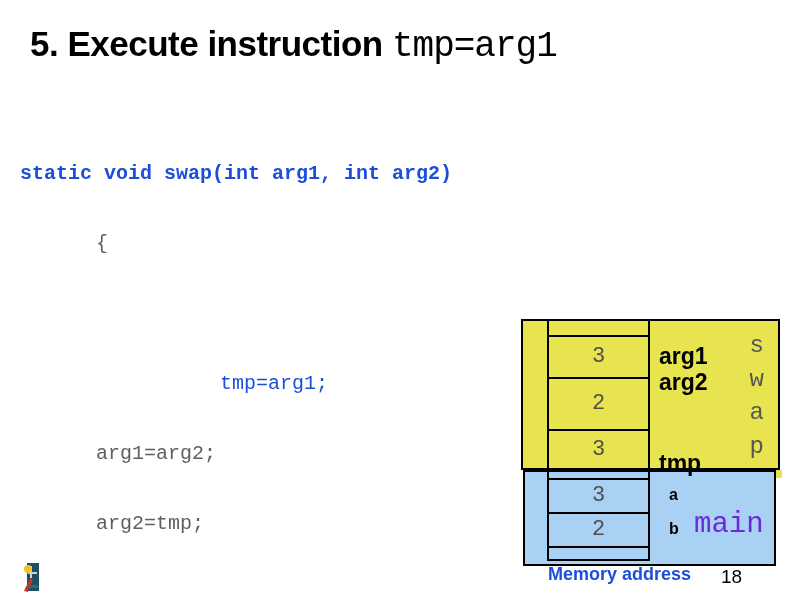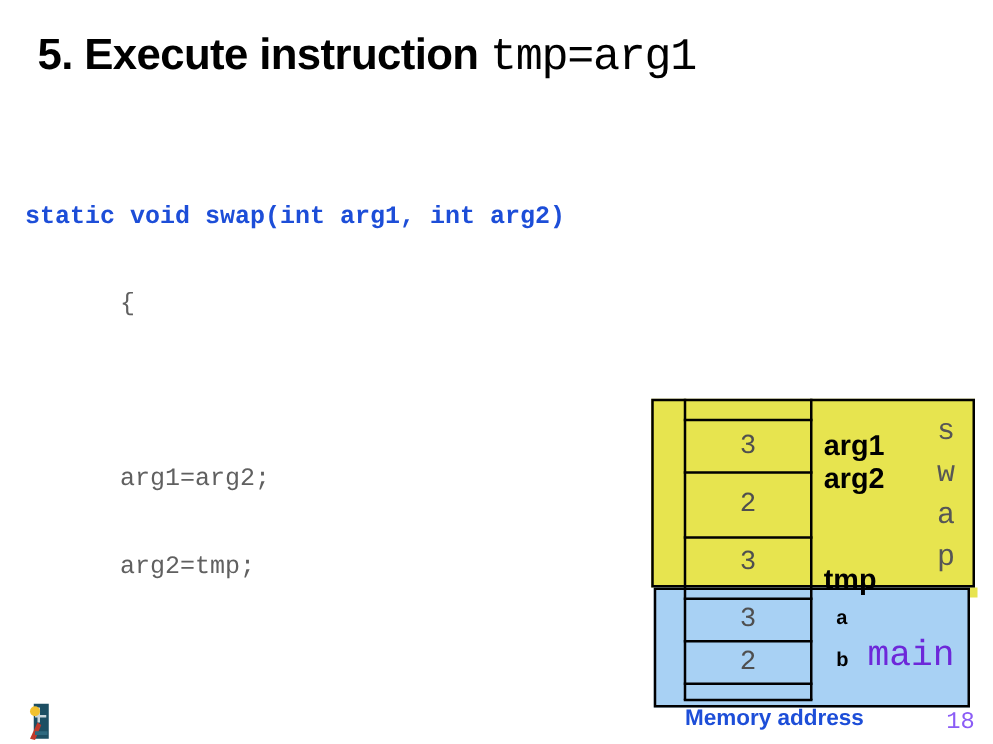--- a/index.html
+++ b/index.html
@@ -72,37 +72,38 @@
     font-size:24px; line-height:33.5px; color:#565656;
     word-break:break-all; text-align:right;
   }
 
   
   .mem-caption {
     position:absolute; left:548px; top:564px; z-index:4;
     font-size:18px; font-weight:bold; color:#1d4ed8;
   }
   .page-num {
-    position:absolute; left:757px; top:566px; z-index:4;
-    font-family:Liberation Mono, monospace;
-    font-size:19px; color:#8b5cf6;
+    position:absolute; left:721px; top:566px; z-index:4;
+    font-family:Liberation Sans, sans-serif;
+    font-size:19px; color:#000000;
   }
   .logo { position:absolute; left:23px; top:561px; z-index:4; }
 </style>
 </head>
 <body>
 
 <div>
 
   <h1 class="title"><span>5. Execute instruction </span><span class="t-code">tmp=arg1</span></h1>
 
   <div class="code">
     <div class="cl red bold">static void swap(int arg1, int arg2)</div>
     <div class="cl ind1">{</div>
     <div class="cl ind1"></div>
+    <div class="cl ind1 red">tmp=arg1;</div>
     <div class="cl ind1">arg1=arg2;</div>
     <div class="cl ind1">arg2=tmp;</div>
     
     
     
     
     
     
     
     

